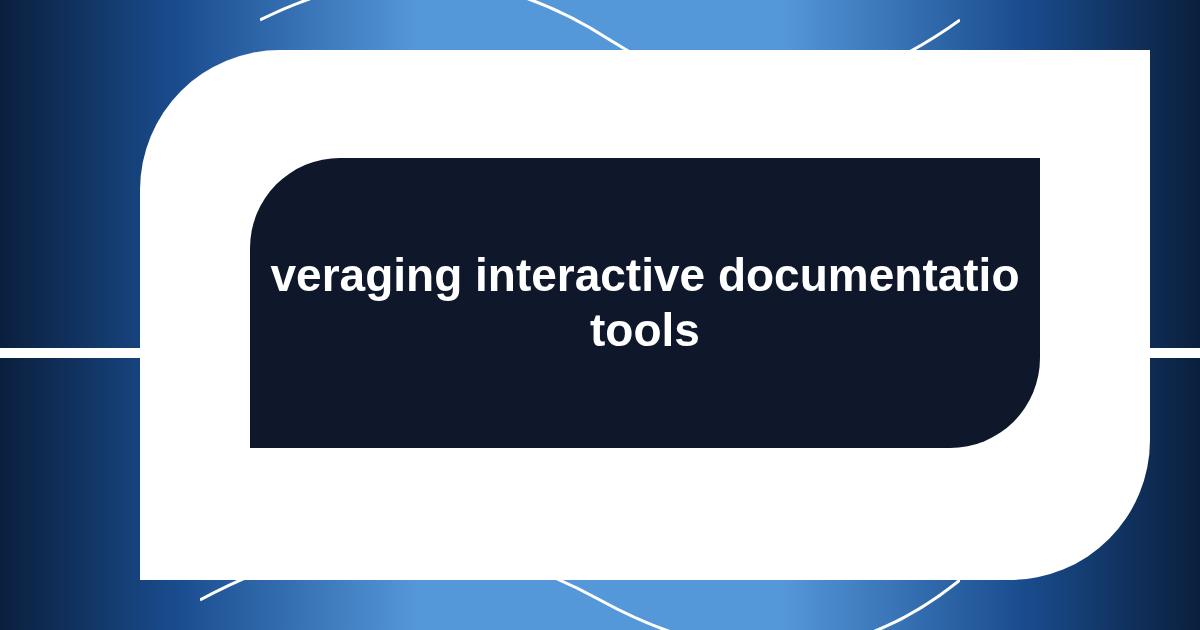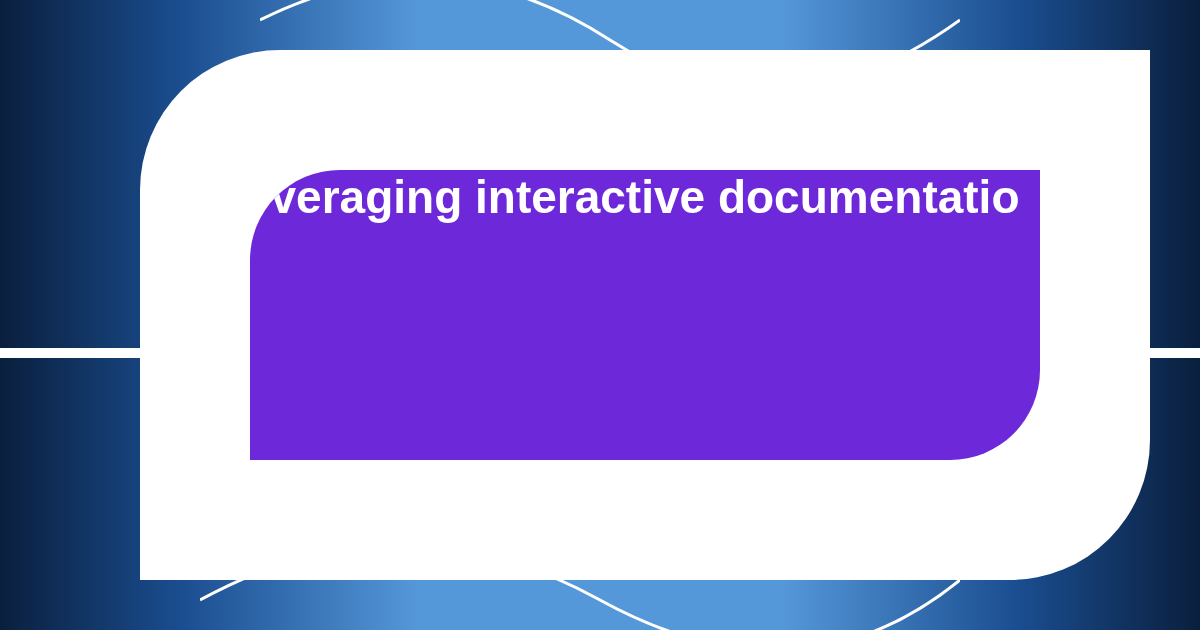--- a/index.html
+++ b/index.html
@@ -38,28 +38,28 @@
       top: 50px;
       width: 1010px;
       height: 530px;
       background: #ffffff;
       border-top-left-radius: 140px;
       border-bottom-right-radius: 140px;
     }
     .inner-panel {
       position: absolute;
       left: 110px;
-      top: 120px;
+      top: 108px;
       width: 790px;
       height: 290px;
-      background: #6d28d9;
+      background: #0f172a;
       border-top-left-radius: 90px;
       border-bottom-right-radius: 90px;
       display: flex;
-      align-items: flex-start;
+      align-items: center;
       justify-content: center;
       overflow: hidden;
     }
     .title {
       color: #ffffff;
       font-size: 46px;
       font-weight: 700;
       text-align: center;
       line-height: 1.2;
       white-space: nowrap;
@@ -71,19 +71,20 @@
 <div class="hstripe"></div>
 
 <svg class="curve-top" viewBox="0 0 700 200">
   <path d="M 0 60 Q 180 -30 350 80 T 700 60" stroke="#ffffff" stroke-width="3" fill="none"></path>
 </svg>
 
 <div class="outer-frame">
   <div class="inner-panel">
     <div class="title">
       <span>veraging interactive documentatio</span><br>
+      <span>tools</span>
     </div>
   </div>
 </div>
 
 <svg class="curve-bottom" viewBox="0 0 760 220">
   <path d="M 0 140 Q 200 30 400 140 T 760 120" stroke="#ffffff" stroke-width="3" fill="none"></path>
 </svg>
 
 </body></html>

